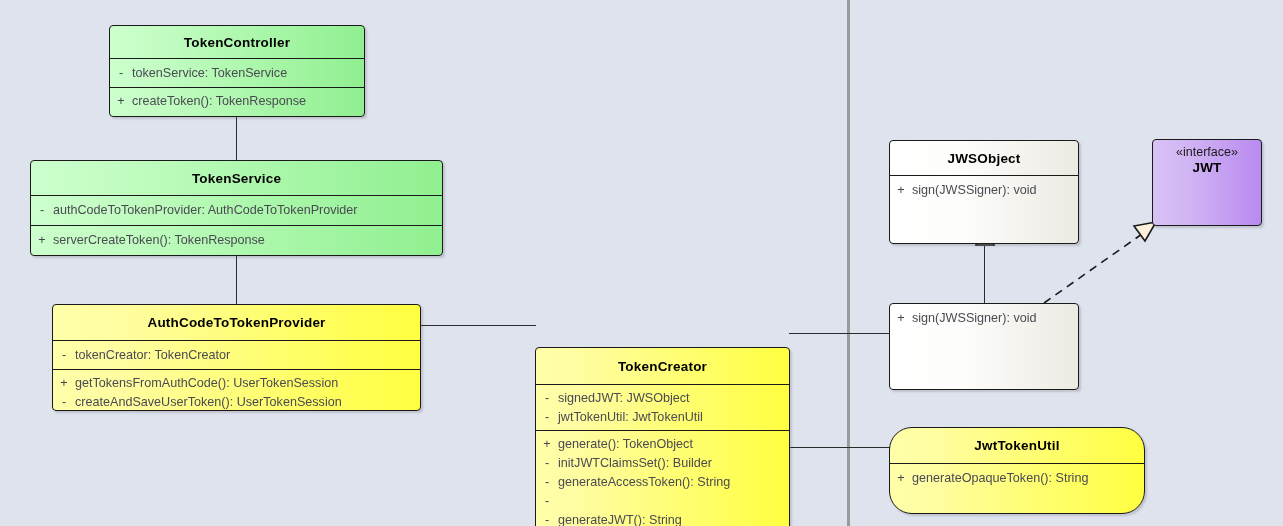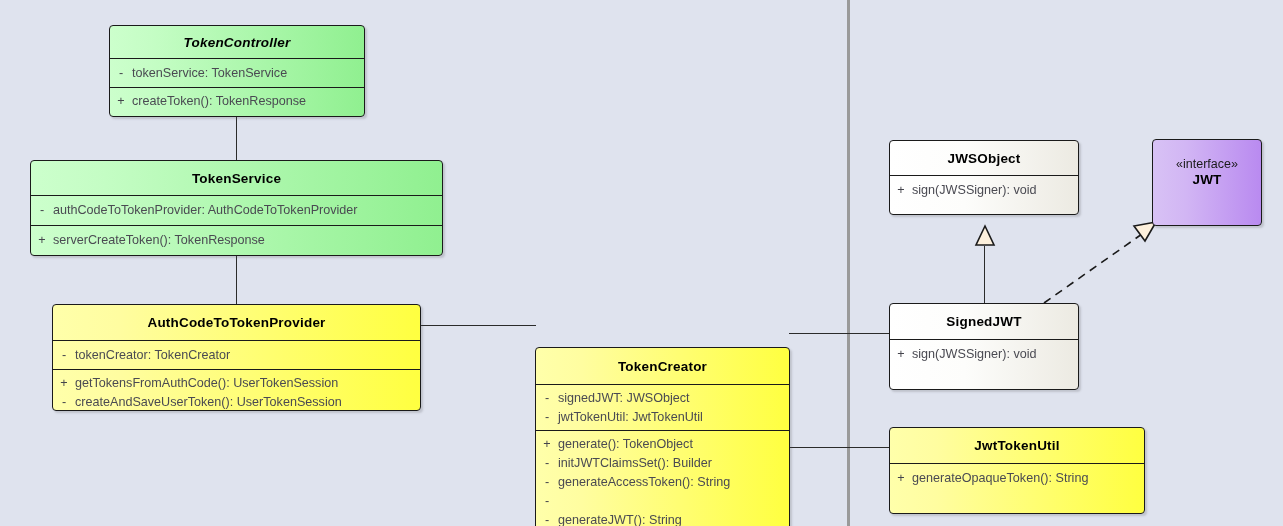--- a/index.html
+++ b/index.html
@@ -130,21 +130,21 @@
   <svg class="tri" width="24" height="24" viewBox="0 0 24 24" style="left:973px; top:224px;">
     <polygon points="12,2 21,21 3,21" fill="#fdf0dc" stroke="#1a1a1a" stroke-width="1.6"></polygon>
   </svg>
 
   <svg class="dashed-line" width="130" height="95" viewBox="0 0 130 95" style="left:1038px; top:215px;">
     <line x1="6" y1="88" x2="104" y2="19" stroke="#1a1a1a" stroke-width="1.6" stroke-dasharray="8,6"></line>
     <polygon points="118,7 96,11 107,26" fill="#fdf0dc" stroke="#1a1a1a" stroke-width="1.6"></polygon>
   </svg>
 
   <div class="uml-class theme-green" style="left:109px; top:25px; width:256px; height:92px;">
-    <div class="sect title-sect" style="height:32px;font-style:italic;">
+    <div class="sect title-sect" style="height:32px;">
       <div class="cls-title">TokenController</div>
     </div>
     <div class="sect member-list" style="height:29px; padding-top:5px;">
       <div class="member">
         <span class="vis">-</span>
         <span class="sig">tokenService: TokenService</span>
       </div>
     </div>
     <div class="sect member-list" style="height:29px; padding-top:4px;">
       <div class="member">
@@ -224,52 +224,49 @@
       <div class="member">
         <span class="vis">-</span>
       </div>
       <div class="member">
         <span class="vis">-</span>
         <span class="sig">generateJWT(): String</span>
       </div>
     </div>
   </div>
 
-  <div class="uml-class theme-white" style="left:889px; top:140px; width:190px; height:75px;">
+  <div class="uml-class theme-white" style="left:889px; top:140px; width:190px; height:104px;">
     <div class="sect title-sect" style="height:34px;">
       <div class="cls-title">JWSObject</div>
     </div>
     <div class="sect member-list" style="height:49px; padding-top:5px;">
       <div class="member">
         <span class="vis">+</span>
         <span class="sig">sign(JWSSigner): void</span>
       </div>
     </div>
   </div>
 
   <div class="uml-class theme-white" style="left:889px; top:303px; width:190px; height:87px;">
-    <div class="sect title-sect" style="height:35px;">
-      <div class="cls-title">SignedJWT</div>
-    </div>
     <div class="sect member-list" style="height:50px; padding-top:5px;">
       <div class="member">
         <span class="vis">+</span>
         <span class="sig">sign(JWSSigner): void</span>
       </div>
     </div>
   </div>
 
   <div class="uml-class theme-purple" style="left:1152px; top:139px; width:110px; height:87px;">
-    <div class="sect title-sect" style="height:100%; justify-content:flex-start; padding-top:17px;">
+    <div class="sect title-sect" style="height:100%; justify-content:flex-start; padding-top:5px;">
       <div class="cls-stereotype">«interface»</div>
       <div class="cls-title">JWT</div>
     </div>
   </div>
 
-  <div class="uml-class theme-yellow" style="left:889px; top:427px; width:256px; height:87px;">
+  <div class="uml-class theme-yellow" style="left:889px; top:427px; width:256px; height:87px;border-radius:23px;">
     <div class="sect title-sect" style="height:35px;">
       <div class="cls-title">JwtTokenUtil</div>
     </div>
     <div class="sect member-list" style="height:50px; padding-top:5px;">
       <div class="member">
         <span class="vis">+</span>
         <span class="sig">generateOpaqueToken(): String</span>
       </div>
     </div>
   </div>

